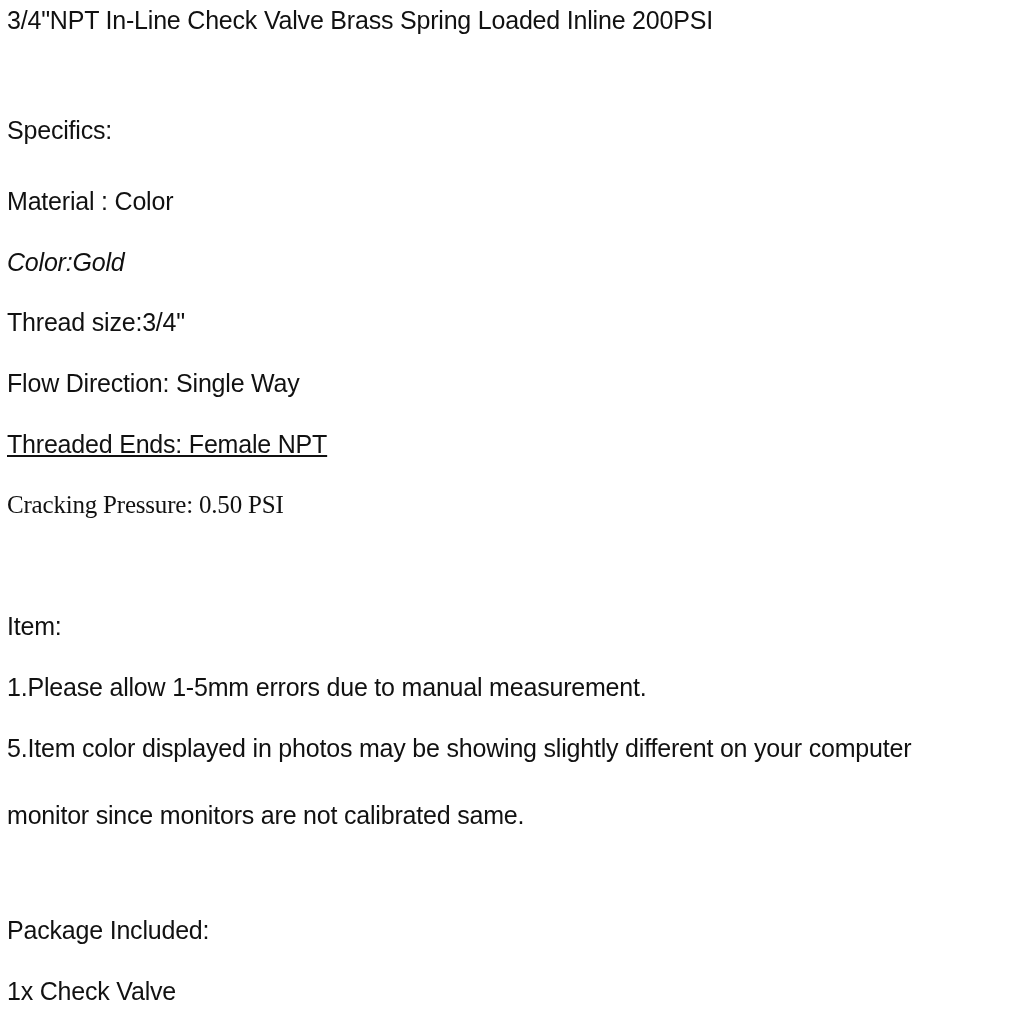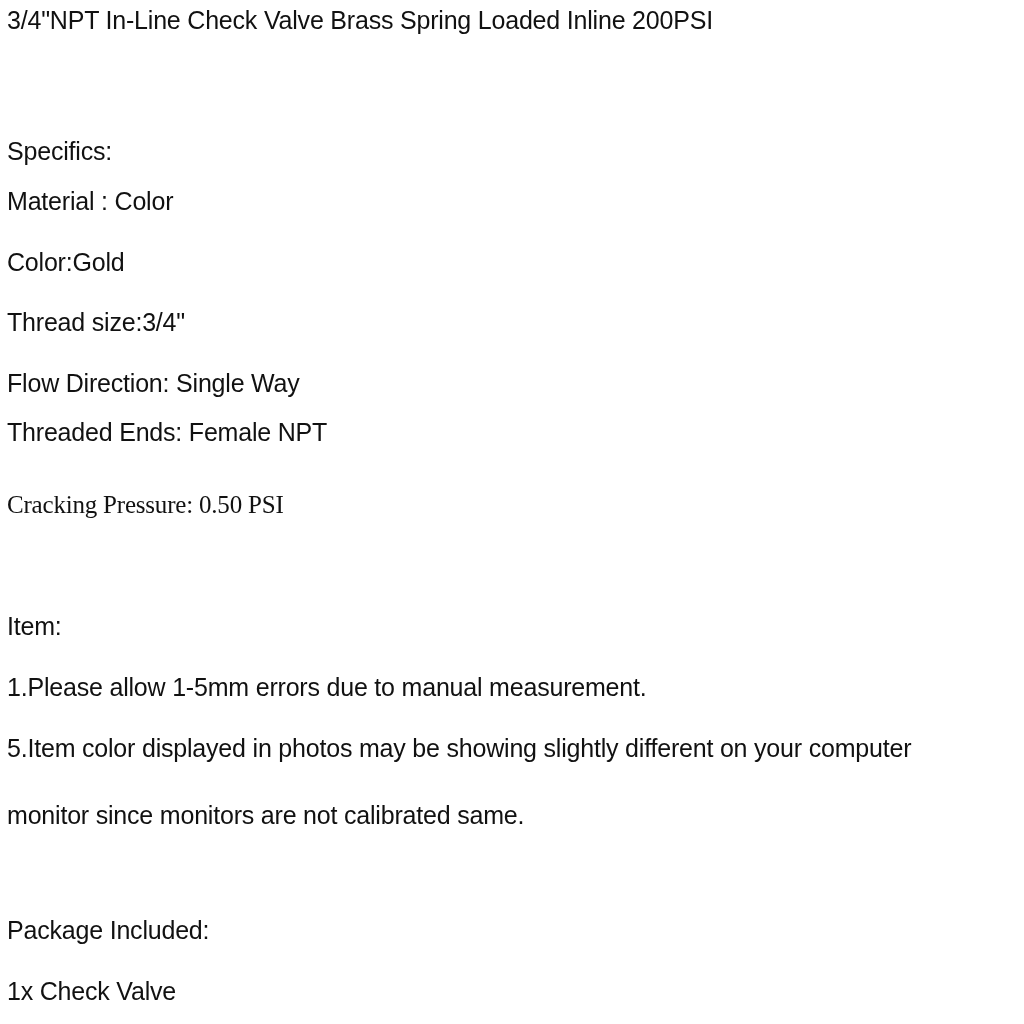--- a/index.html
+++ b/index.html
@@ -27,26 +27,26 @@
       transform: scaleX(1.0);
       transform-origin: left center;
     }
   </style>
 </head>
 <body>
 
 <div>
   <div class="line title" style="top:5px;">3/4"NPT In-Line Check Valve Brass Spring Loaded Inline 200PSI</div>
 
-  <div class="line" style="top:136px;text-align:right;">Specifics:</div>
+  <div class="line" style="top:115px;text-align:right;">Specifics:</div>
   <div class="line" style="top:186px;">Material : Color</div>
-  <div class="line" style="top:247px;">Color:Gold</div>
+  <div class="line" style="top:247px;font-style:italic;">Color:Gold</div>
   <div class="line" style="top:307px;">Thread size:3/4"</div>
   <div class="line" style="top:368px;">Flow Direction: Single Way</div>
-  <div class="line" style="top:417px;">Threaded Ends: Female NPT</div>
+  <div class="line" style="top:429px;text-decoration:underline;">Threaded Ends: Female NPT</div>
   <div class="line" style="top:490px;font-family:Liberation Serif, serif;">Cracking Pressure: 0.50 PSI</div>
 
   <div class="line" style="top:611px;">Item:</div>
   <div class="line" style="top:672px;">1.Please allow 1-5mm errors due to manual measurement.</div>
   <div class="line" style="top:733px;">5.Item color displayed in photos may be showing slightly different on your computer</div>
   <div class="line" style="top:800px;">monitor since monitors are not calibrated same.</div>
 
   <div class="line" style="top:915px;">Package Included:</div>
   <div class="line" style="top:976px;text-align:right;">1x Check Valve</div>
 </div>

